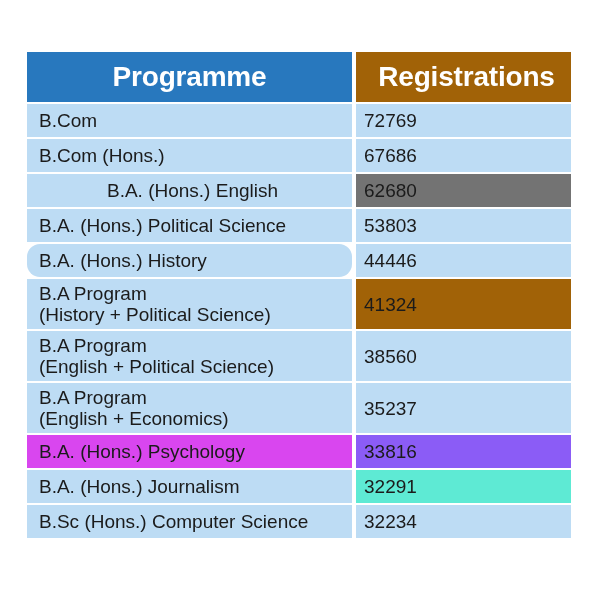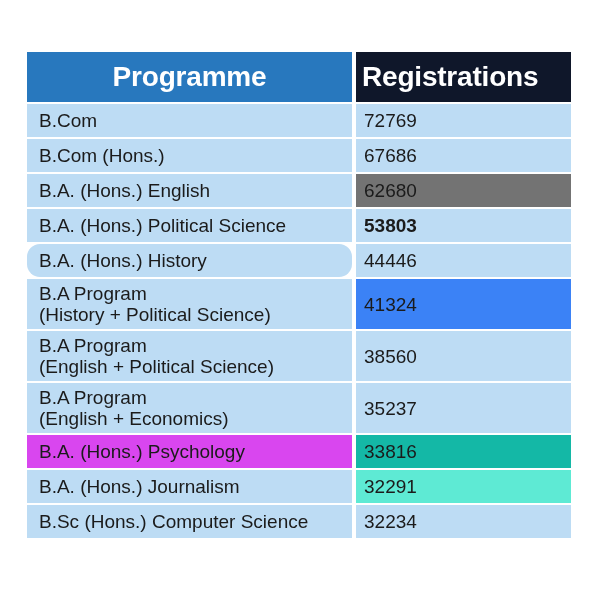--- a/index.html
+++ b/index.html
@@ -117,21 +117,21 @@
   <table class="data-table">
     <colgroup>
       <col class="col-programme">
       <col class="col-gap">
       <col class="col-regs">
     </colgroup>
     <thead>
       <tr>
         <th class="header-programme" style="background: rgb(40, 120, 190); color: rgb(255, 255, 255);">Programme</th>
         <th class="spacer-cell"></th>
-        <th class="header-regs" style="background: #0f172a; color: rgb(255, 255, 255);">Registrations</th>
+        <th class="header-regs" style="background: #a16207; color: rgb(255, 255, 255); text-align: center;">Registrations</th>
       </tr>
     </thead>
     <tbody id="table-body">
 
     <tr class="divider-row">
           <td colspan="3"></td>
         </tr>
         <tr class="row-single">
           <td class="cell-programme" style="background: rgb(189, 220, 244); color: rgb(27, 27, 27);"><span>B.Com</span></td>
           <td class="spacer-cell"></td>
@@ -146,53 +146,53 @@
           <td class="cell-programme" style="background: rgb(189, 220, 244); color: rgb(27, 27, 27);"><span>B.Com (Hons.)</span></td>
           <td class="spacer-cell"></td>
           <td class="cell-regs" style="background: rgb(189, 220, 244); color: rgb(27, 27, 27);">67686</td>
         </tr>
         <tr class="sep-row">
           <td></td>
           <td></td>
           <td></td>
         </tr>
         <tr class="row-single">
-          <td class="cell-programme" style="background: rgb(189, 220, 244); color: rgb(27, 27, 27);"><span>B.A. (Hons.) English</span></td>
+          <td class="cell-programme" style="background: rgb(189, 220, 244); color: rgb(27, 27, 27); text-align: center;"><span>B.A. (Hons.) English</span></td>
           <td class="spacer-cell"></td>
           <td class="cell-regs" style="background: #737373; color: rgb(27, 27, 27);">62680</td>
         </tr>
         <tr class="sep-row">
           <td></td>
           <td></td>
           <td></td>
         </tr>
         <tr class="row-single">
           <td class="cell-programme" style="background: rgb(189, 220, 244); color: rgb(27, 27, 27);"><span>B.A. (Hons.) Political Science</span></td>
           <td class="spacer-cell"></td>
-          <td class="cell-regs" style="background: rgb(189, 220, 244); color: rgb(27, 27, 27); font-weight: bold;">53803</td>
+          <td class="cell-regs" style="background: rgb(189, 220, 244); color: rgb(27, 27, 27);">53803</td>
         </tr>
         <tr class="sep-row">
           <td></td>
           <td></td>
           <td></td>
         </tr>
         <tr class="row-single">
           <td class="cell-programme" style="background: rgb(189, 220, 244); color: rgb(27, 27, 27); border-radius: 13px;"><span>B.A. (Hons.) History</span></td>
           <td class="spacer-cell"></td>
           <td class="cell-regs" style="background: rgb(189, 220, 244); color: rgb(27, 27, 27);">44446</td>
         </tr>
         <tr class="sep-row">
           <td></td>
           <td></td>
           <td></td>
         </tr>
         <tr class="row-double">
           <td class="cell-programme" style="background: rgb(189, 220, 244); color: rgb(27, 27, 27);"><span>B.A Program</span><span class="line2">(History + Political Science)</span></td>
           <td class="spacer-cell"></td>
-          <td class="cell-regs" style="background: #3b82f6; color: rgb(27, 27, 27);">41324</td>
+          <td class="cell-regs" style="background: #a16207; color: rgb(27, 27, 27);">41324</td>
         </tr>
         <tr class="sep-row">
           <td></td>
           <td></td>
           <td></td>
         </tr>
         <tr class="row-double">
           <td class="cell-programme" style="background: rgb(189, 220, 244); color: rgb(27, 27, 27);"><span>B.A Program</span><span class="line2">(English + Political Science)</span></td>
           <td class="spacer-cell"></td>
           <td class="cell-regs" style="background: rgb(189, 220, 244); color: rgb(27, 27, 27);">38560</td>
@@ -208,21 +208,21 @@
           <td class="cell-regs" style="background: rgb(189, 220, 244); color: rgb(27, 27, 27);">35237</td>
         </tr>
         <tr class="sep-row">
           <td></td>
           <td></td>
           <td></td>
         </tr>
         <tr class="row-single">
           <td class="cell-programme" style="background: #d946ef; color: rgb(27, 27, 27);"><span>B.A. (Hons.) Psychology</span></td>
           <td class="spacer-cell"></td>
-          <td class="cell-regs" style="background: #14b8a6; color: rgb(27, 27, 27);">33816</td>
+          <td class="cell-regs" style="background: #8b5cf6; color: rgb(27, 27, 27);">33816</td>
         </tr>
         <tr class="sep-row">
           <td></td>
           <td></td>
           <td></td>
         </tr>
         <tr class="row-single">
           <td class="cell-programme" style="background: rgb(189, 220, 244); color: rgb(27, 27, 27);"><span>B.A. (Hons.) Journalism</span></td>
           <td class="spacer-cell"></td>
           <td class="cell-regs" style="background: #5eead4; color: rgb(27, 27, 27);">32291</td>

